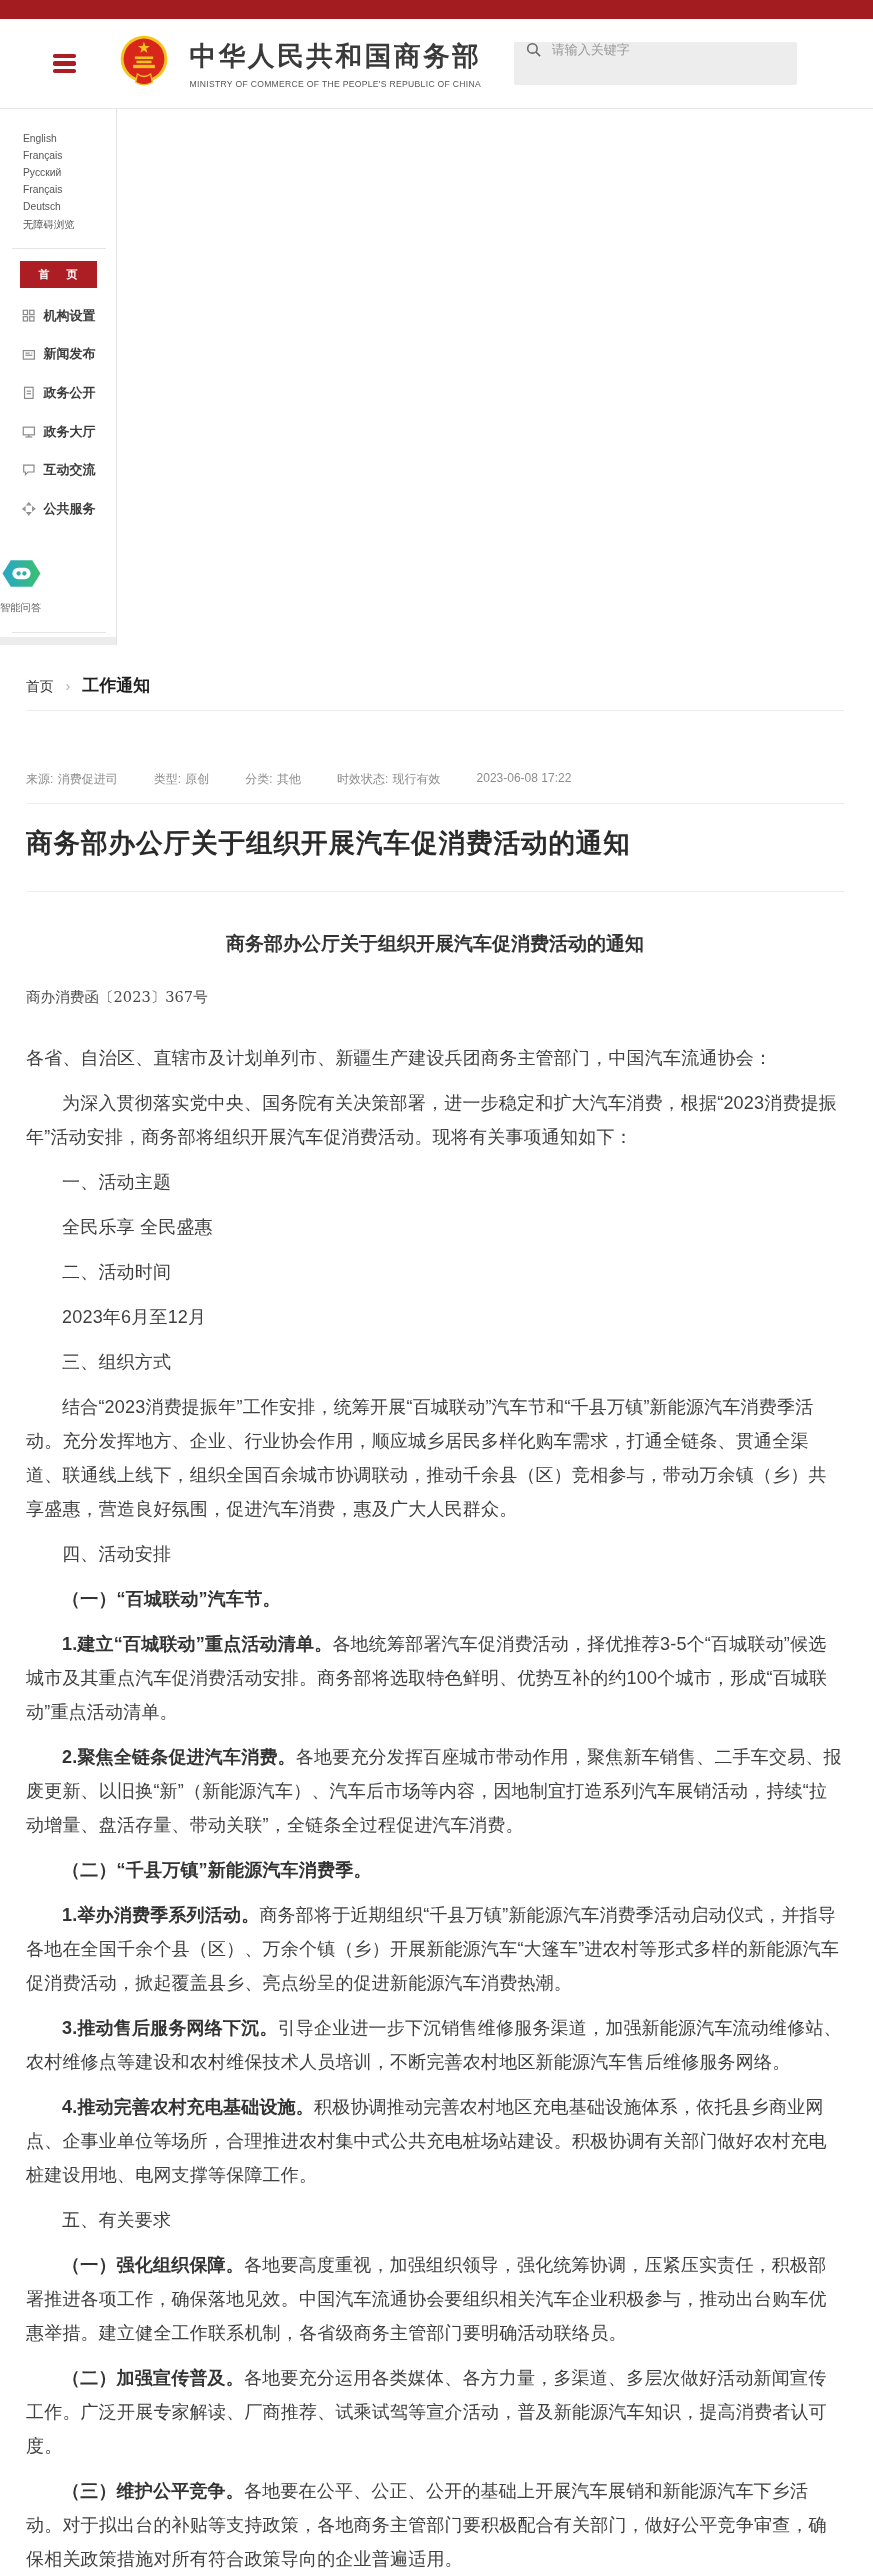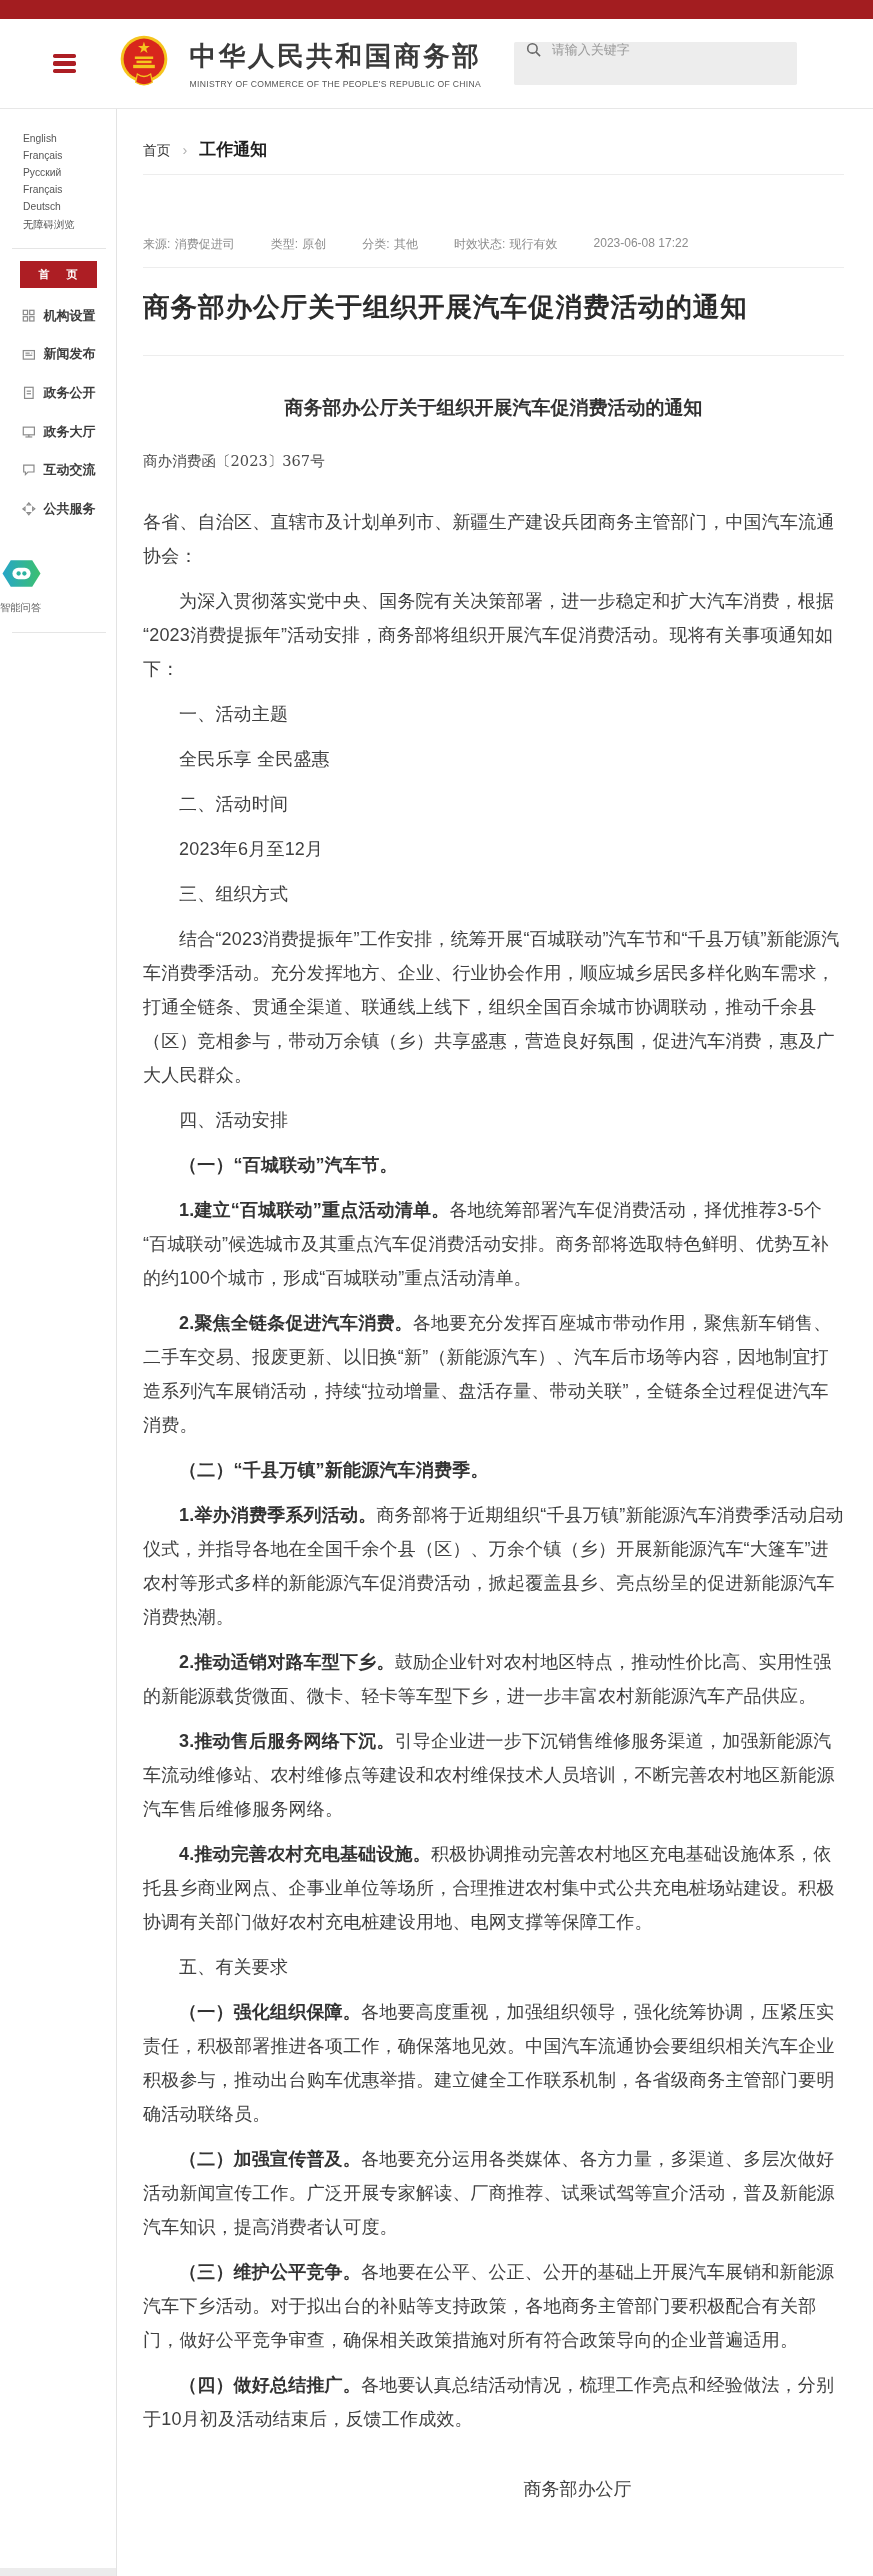--- a/index.html
+++ b/index.html
@@ -30,21 +30,21 @@
     display: flex; align-items: flex-start; padding: 0 12px;
   }
   .searchbox svg { flex: none; }
   .searchbox input {
     border: none; outline: none; background: transparent;
     font-size: 13px; color: #444; margin-left: 10.3px; width: 100%;
     font-family: "Liberation Sans", sans-serif;
   }
   .searchbox input::placeholder { color: #9a9a9a; }
   
-  .main { display: flex; height: 2467px; overflow: hidden; }
+  .main { display: flex; height: 2467px; overflow: hidden; flex-direction: column; }
   aside.sidebar {
     width: 117px; flex: none; border-right: 0.9px solid #e3e3e3;
     position: relative; padding-top: 24px; background: #fff;
   }
   aside.sidebar::after {
     content:""; position: absolute; left:0; bottom:0; width:100%; height:7.7px; background:#ececec;
   }
   .langs { padding: 0 8.6px 0 23px; display: flex; flex-wrap: wrap; width: 111px; }
   .langs a { font-size: 10.3px; color: #555; text-decoration: none; margin: 0 6px 6px 0; white-space: nowrap; }
   .side-divider { border: none; border-top: 0.9px solid #e5e5e5; margin: 10.3px 10.3px 12px 12px; }
@@ -241,21 +241,20 @@
         <p class="indent">二、活动时间</p>
         <p class="indent">2023年6月至12月</p>
         <p class="indent">三、组织方式</p>
         <p class="indent">结合“2023消费提振年”工作安排，统筹开展“百城联动”汽车节和“千县万镇”新能源汽车消费季活动。充分发挥地方、企业、行业协会作用，顺应城乡居民多样化购车需求，打通全链条、贯通全渠道、联通线上线下，组织全国百余城市协调联动，推动千余县（区）竞相参与，带动万余镇（乡）共享盛惠，营造良好氛围，促进汽车消费，惠及广大人民群众。</p>
         <p class="indent">四、活动安排</p>
         <p class="indent"><b>（一）“百城联动”汽车节。</b></p>
         <p class="indent"><b>1.建立“百城联动”重点活动清单。</b>各地统筹部署汽车促消费活动，择优推荐3-5个“百城联动”候选城市及其重点汽车促消费活动安排。商务部将选取特色鲜明、优势互补的约100个城市，形成“百城联动”重点活动清单。</p>
         <p class="indent"><b>2.聚焦全链条促进汽车消费。</b>各地要充分发挥百座城市带动作用，聚焦新车销售、二手车交易、报废更新、以旧换“新”（新能源汽车）、汽车后市场等内容，因地制宜打造系列汽车展销活动，持续“拉动增量、盘活存量、带动关联”，全链条全过程促进汽车消费。</p>
         <p class="indent"><b>（二）“千县万镇”新能源汽车消费季。</b></p>
         <p class="indent"><b>1.举办消费季系列活动。</b>商务部将于近期组织“千县万镇”新能源汽车消费季活动启动仪式，并指导各地在全国千余个县（区）、万余个镇（乡）开展新能源汽车“大篷车”进农村等形式多样的新能源汽车促消费活动，掀起覆盖县乡、亮点纷呈的促进新能源汽车消费热潮。</p>
-        <p class="indent"><b>2.推动适销对路车型下乡。</b>鼓励企业针对农村地区特点，推动性价比高、实用性强的新能源载货微面、微卡、轻卡等车型下乡，进一步丰富农村新能源汽车产品供应。</p>
         <p class="indent"><b>3.推动售后服务网络下沉。</b>引导企业进一步下沉销售维修服务渠道，加强新能源汽车流动维修站、农村维修点等建设和农村维保技术人员培训，不断完善农村地区新能源汽车售后维修服务网络。</p>
         <p class="indent"><b>4.推动完善农村充电基础设施。</b>积极协调推动完善农村地区充电基础设施体系，依托县乡商业网点、企事业单位等场所，合理推进农村集中式公共充电桩场站建设。积极协调有关部门做好农村充电桩建设用地、电网支撑等保障工作。</p>
         <p class="indent">五、有关要求</p>
         <p class="indent"><b>（一）强化组织保障。</b>各地要高度重视，加强组织领导，强化统筹协调，压紧压实责任，积极部署推进各项工作，确保落地见效。中国汽车流通协会要组织相关汽车企业积极参与，推动出台购车优惠举措。建立健全工作联系机制，各省级商务主管部门要明确活动联络员。</p>
         <p class="indent"><b>（二）加强宣传普及。</b>各地要充分运用各类媒体、各方力量，多渠道、多层次做好活动新闻宣传工作。广泛开展专家解读、厂商推荐、试乘试驾等宣介活动，普及新能源汽车知识，提高消费者认可度。</p>
         <p class="indent"><b>（三）维护公平竞争。</b>各地要在公平、公正、公开的基础上开展汽车展销和新能源汽车下乡活动。对于拟出台的补贴等支持政策，各地商务主管部门要积极配合有关部门，做好公平竞争审查，确保相关政策措施对所有符合政策导向的企业普遍适用。</p>
         <p class="indent"><b>（四）做好总结推广。</b>各地要认真总结活动情况，梳理工作亮点和经验做法，分别于10月初及活动结束后，反馈工作成效。</p>
       </article>
 
     <div class="sign-block">

